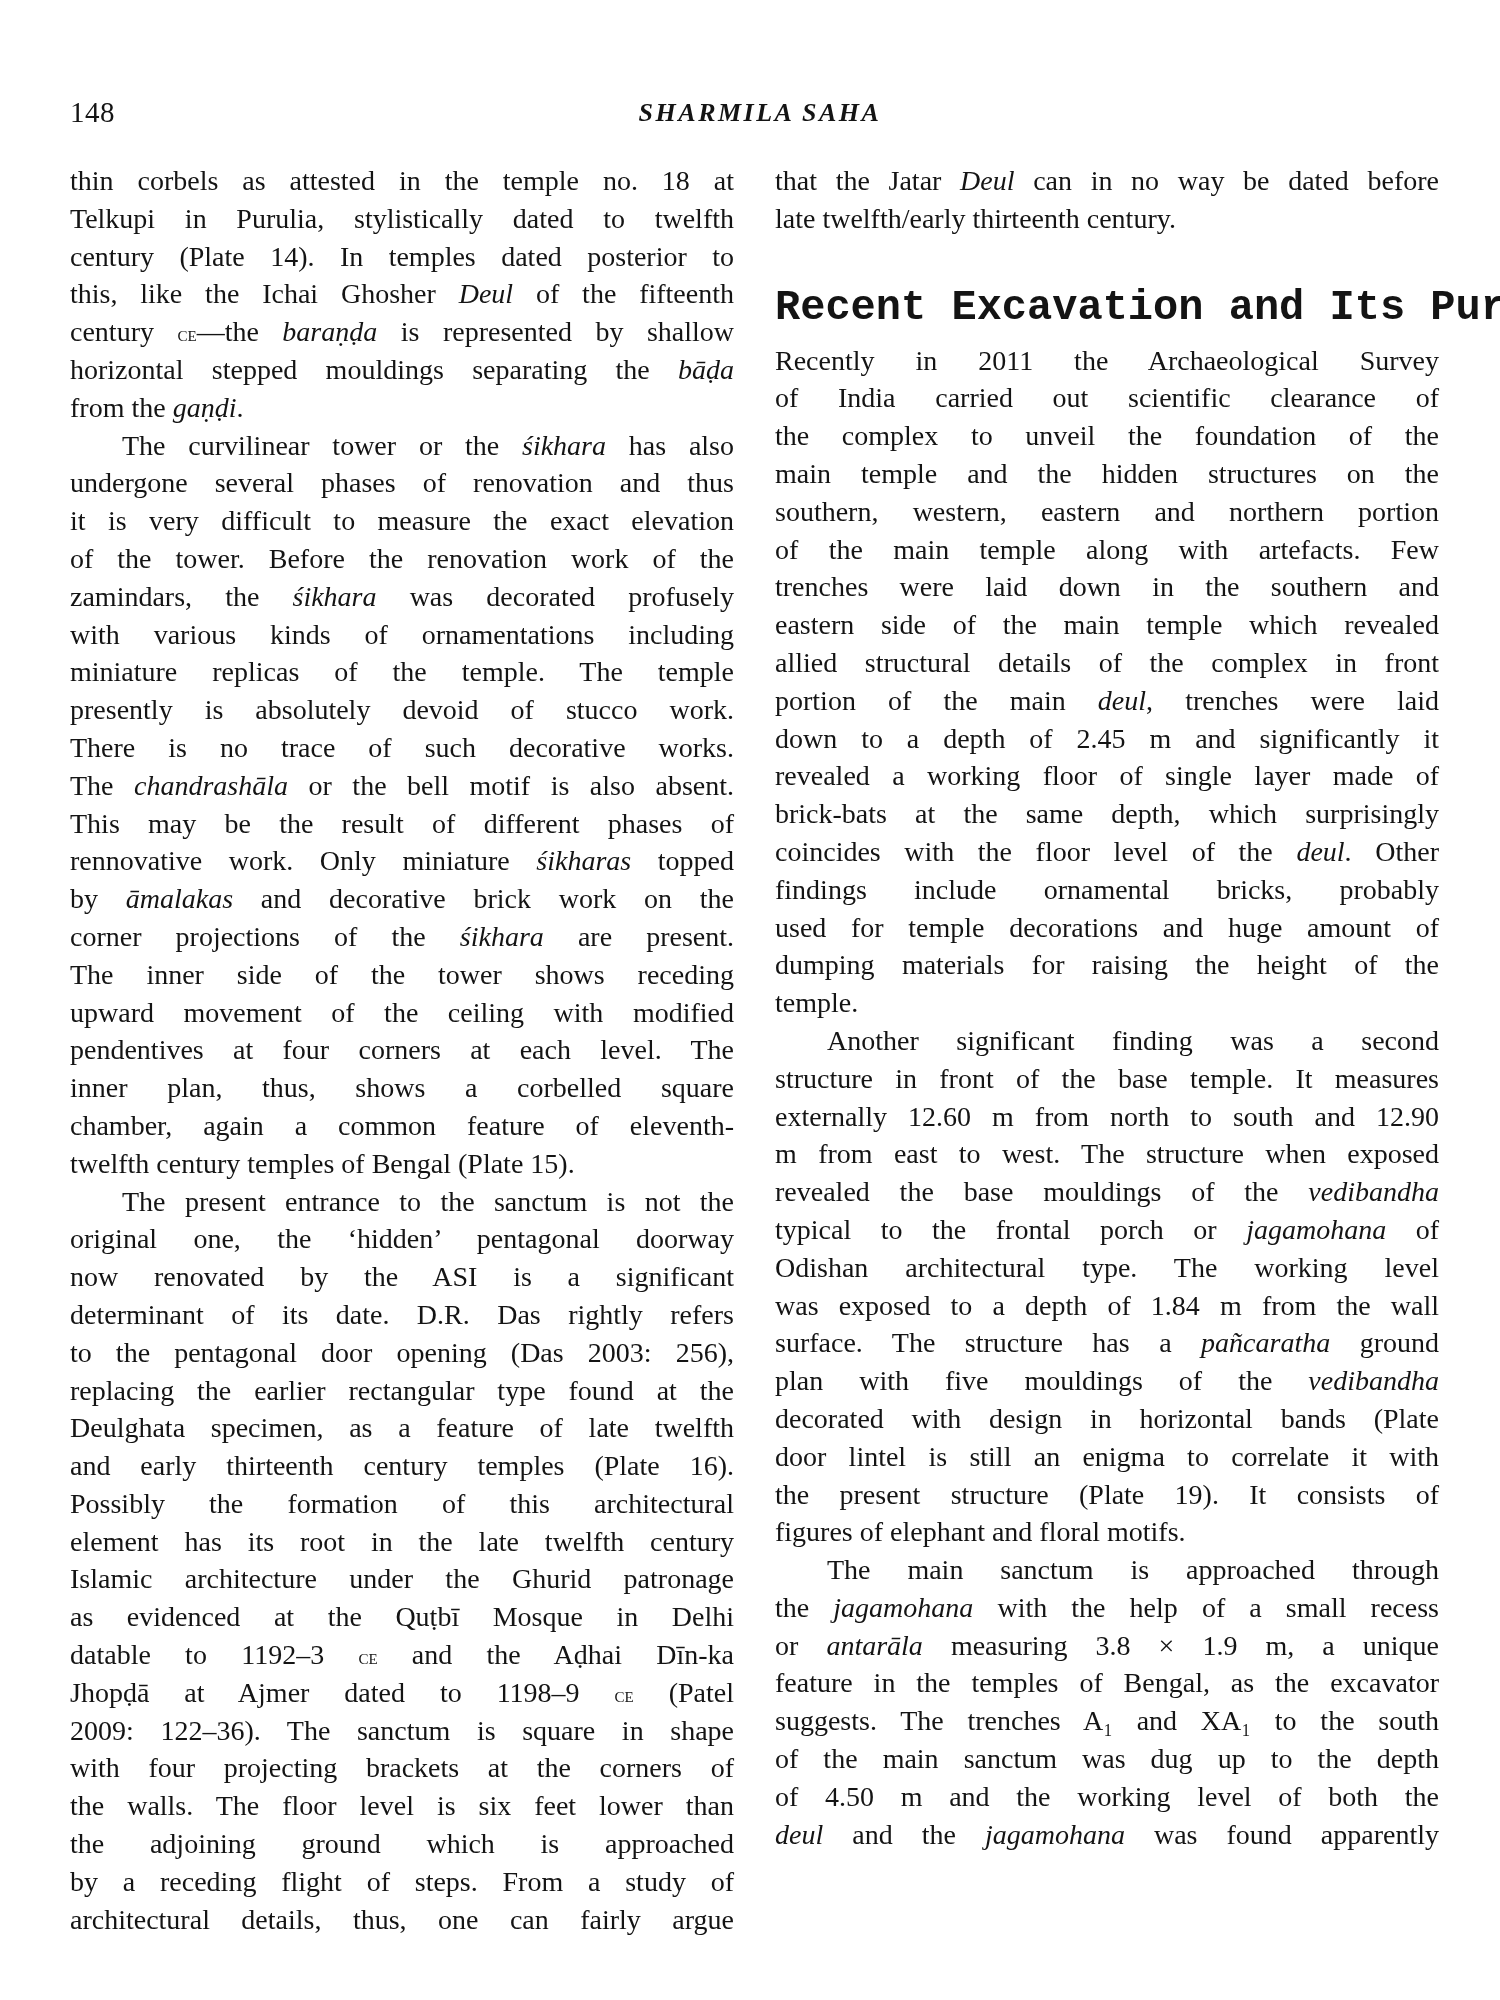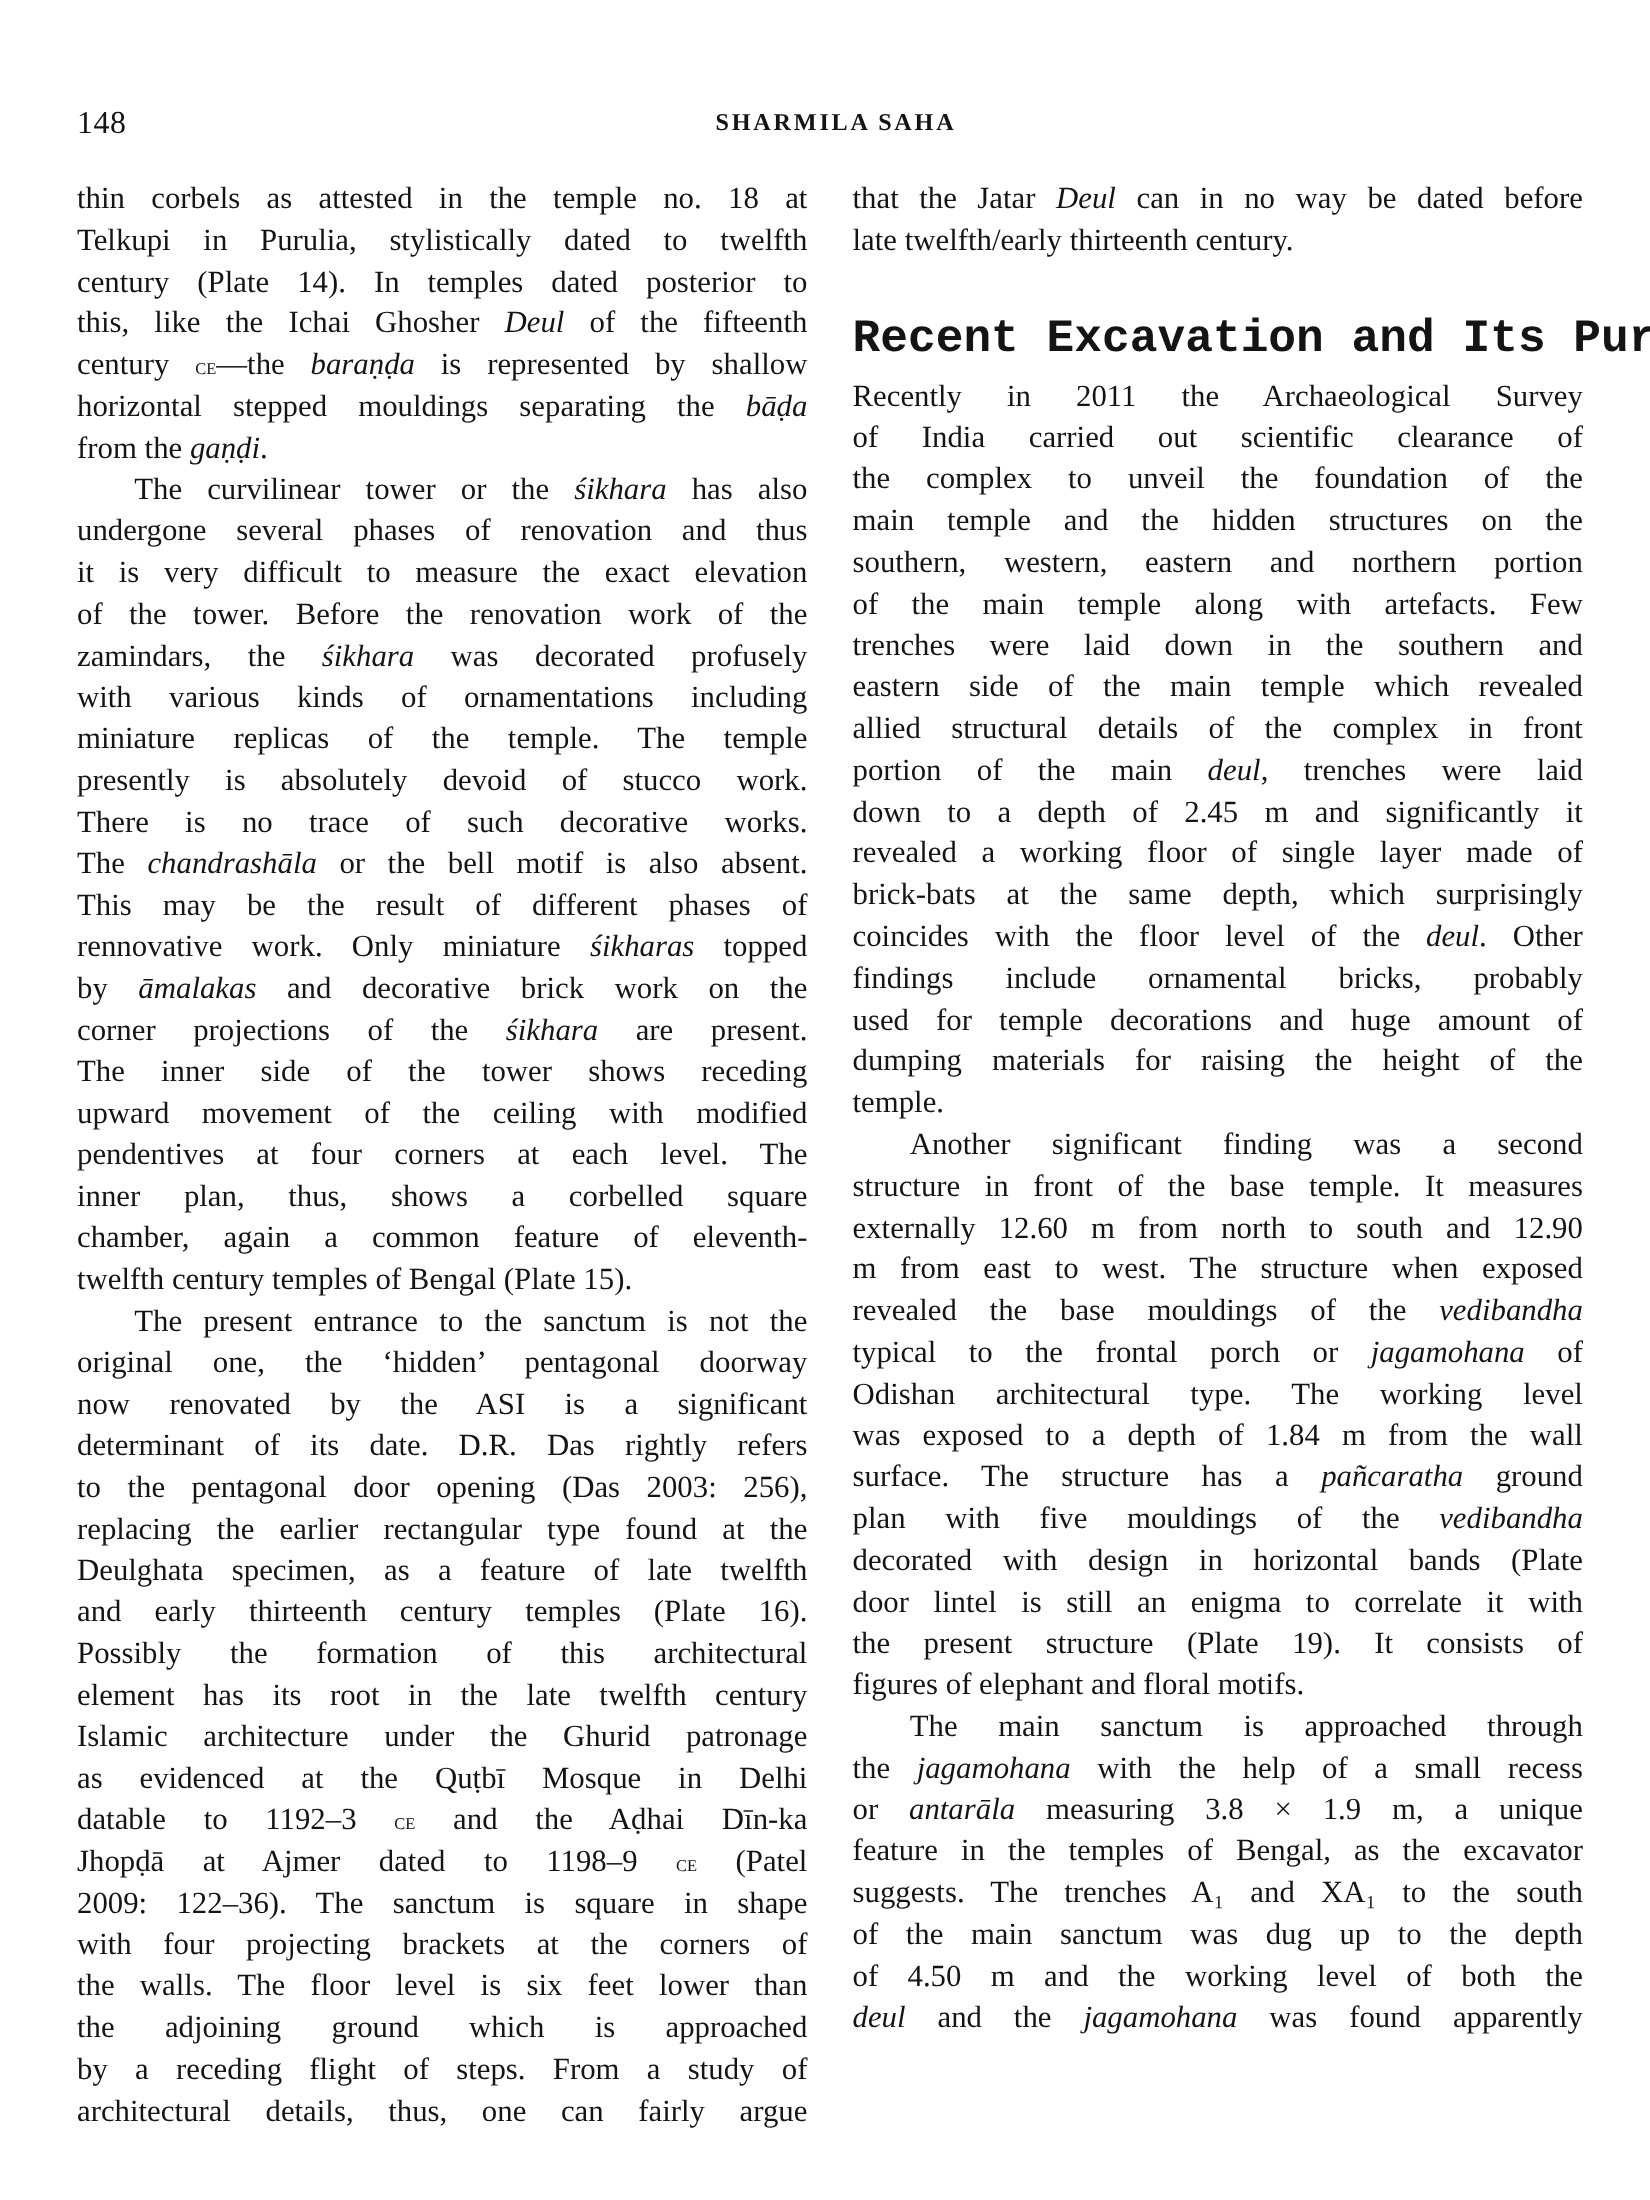--- a/index.html
+++ b/index.html
@@ -3,21 +3,21 @@
   <meta charset="utf-8">
   <style>
     html, body { margin: 0; padding: 0; }
     body {
       width: 1500px; height: 2000px; background: #ffffff; color: #141414;
       font-family: "Liberation Serif", "DejaVu Serif", serif;
       position: relative; overflow: hidden;
     }
     .page-header { position: absolute; top: 96px; left: 70px; width: 1380px; height: 40px; }
     .page-number { position: absolute; left: 0; top: 0; font-size: 29px; font-weight: normal; letter-spacing: 0.5px; }
-    .running-head { position: absolute; left: 0; right: 0; top: 2px; text-align: center; font-size: 22px; font-weight: bold; letter-spacing: 2.5px; }
+    .running-head { position: absolute; left: 0; right: 0; top: 2px; text-align: center; font-size: 26px; font-weight: bold; letter-spacing: 2.5px; font-style: italic; }
     .column { position: absolute; top: 162px; }
     .col-left { left: 70px; width: 664px; }
     .col-right { left: 775px; width: 664px; }
     .line {
       display: block; height: 37.8px; line-height: 37.8px; font-size: 28px;
       white-space: nowrap; text-align: justify; text-align-last: justify;
       overflow: visible;
     }
     .line.last { text-align-last: left; }
     .line.indent { padding-left: 52px; }

